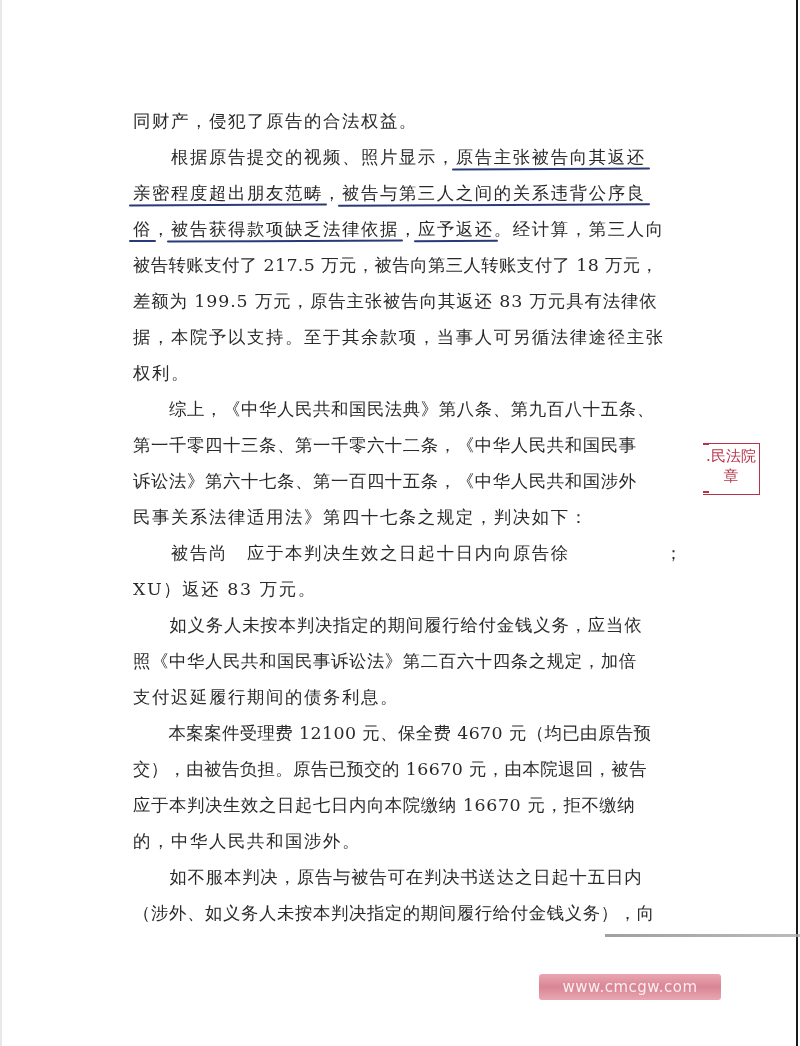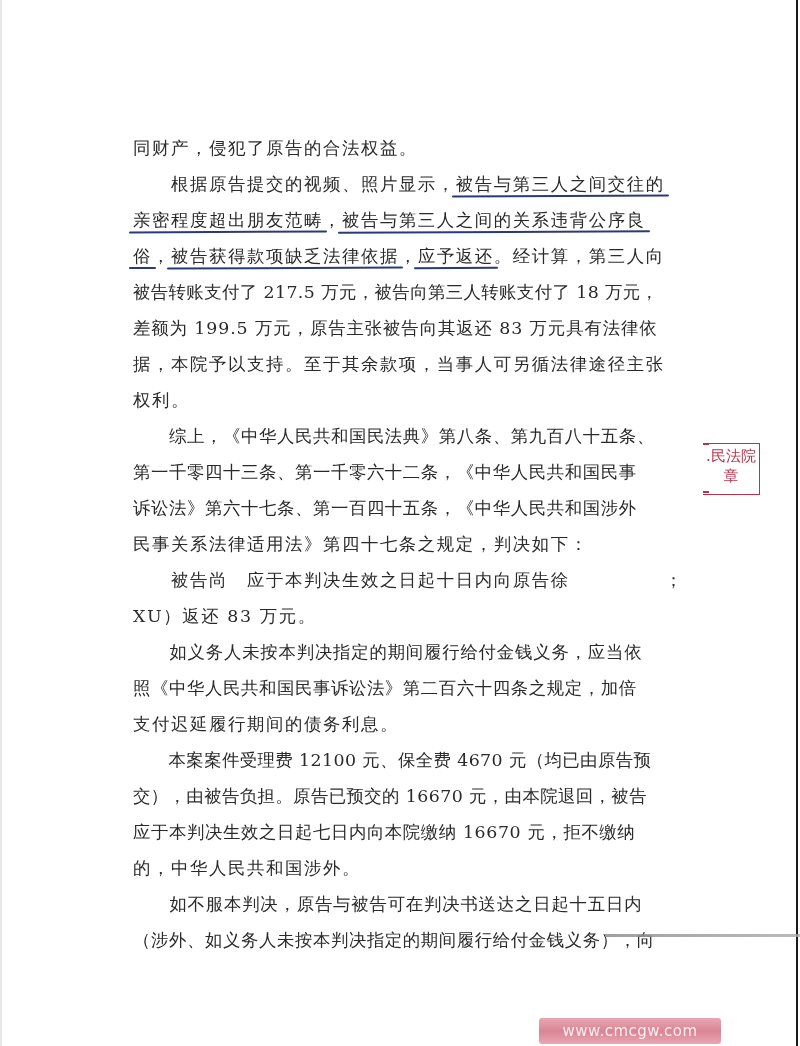--- a/index.html
+++ b/index.html
@@ -5,21 +5,21 @@
   html, body { margin:0; padding:0; }
   body {
     width:800px; height:1046px; background:#ffffff; position:relative; overflow:hidden;
     font-family: "DejaVu Serif", "Liberation Serif", serif;
   }
   .page-edge-right { position:absolute; left:796px; top:0; width:2px; height:1046px; background:#1a1a1a; }
   .page-edge-left { position:absolute; left:0; top:0; width:2px; height:1046px; background:#e8e8e8; }
   .doc { position:absolute; left:133px; top:106px; width:540px; }
   .line {
     position:absolute; left:0; height:30px; line-height:30px;
-    font-size:17.4px; color:#2a2a2a; white-space:nowrap; letter-spacing:1.6px;margin-top:27px;
+    font-size:17.4px; color:#2a2a2a; white-space:nowrap; letter-spacing:1.6px;
   }
   .ul { position:relative; }
   .ul::after {
     content:""; position:absolute; left:-4px; right:-4px; bottom:-3px; height:2px;
     background:#2a3a78; border-radius:2px; transform:rotate(-0.3deg);
   }
   .seal {
     position:absolute; left:703px; top:443px; width:56px; height:48px;
     border:1.5px solid #b8324a; border-left:none; color:#b8324a;
     font-size:15px; text-align:center; line-height:20px; padding-top:2px;
@@ -33,34 +33,34 @@
   .wm-title {
     position:absolute; left:0; top:0; font-size:46px; letter-spacing:4px;
     color:#f6d0b8; font-family:"DejaVu Sans", sans-serif;
     -webkit-text-stroke:1px #e8b090; line-height:56px;
   }
   .wm-bar { position:absolute; left:90px; top:28px; width:195px; height:3px; background:linear-gradient(90deg,#888,#aaa); opacity:.8; }
   .wm-url {
     position:absolute; left:24px; top:68px; width:182px; height:26px;
     background:linear-gradient(180deg,#e9a7b2,#d98595 50%,#e9a7b2);
     border-radius:3px; color:#fbeef0; font-family:"DejaVu Sans", sans-serif;
-    font-size:15px; text-align:center; line-height:26px; letter-spacing:.5px;margin-top:44px;
+    font-size:15px; text-align:center; line-height:26px; letter-spacing:.5px;
   }
 </style>
 </head>
 <body>
 
 <div class="page-edge-left"></div>
 <div class="page-edge-right"></div>
 
 <div class="doc">
   <div class="line" style="top:0px">同财产，侵犯了原告的合法权益。</div>
 
   <div class="line" style="top:36px">
-    <span>　　根据原告提交的视频、照片显示，</span><span class="ul">被告与第三人之间交往的</span>
+    <span>　　根据原告提交的视频、照片显示，</span><span class="ul">原告主张被告向其返还</span>
   </div>
 
   <div class="line" style="top:72px">
     <span class="ul">亲密程度超出朋友范畴</span><span>，</span><span class="ul">被告与第三人之间的关系违背公序良</span>
   </div>
 
   <div class="line" style="top:108px">
     <span class="ul">俗</span><span>，</span><span class="ul">被告获得款项缺乏法律依据</span><span>，</span><span class="ul">应予返还</span><span>。经计算，第三人向</span>
   </div>
 

